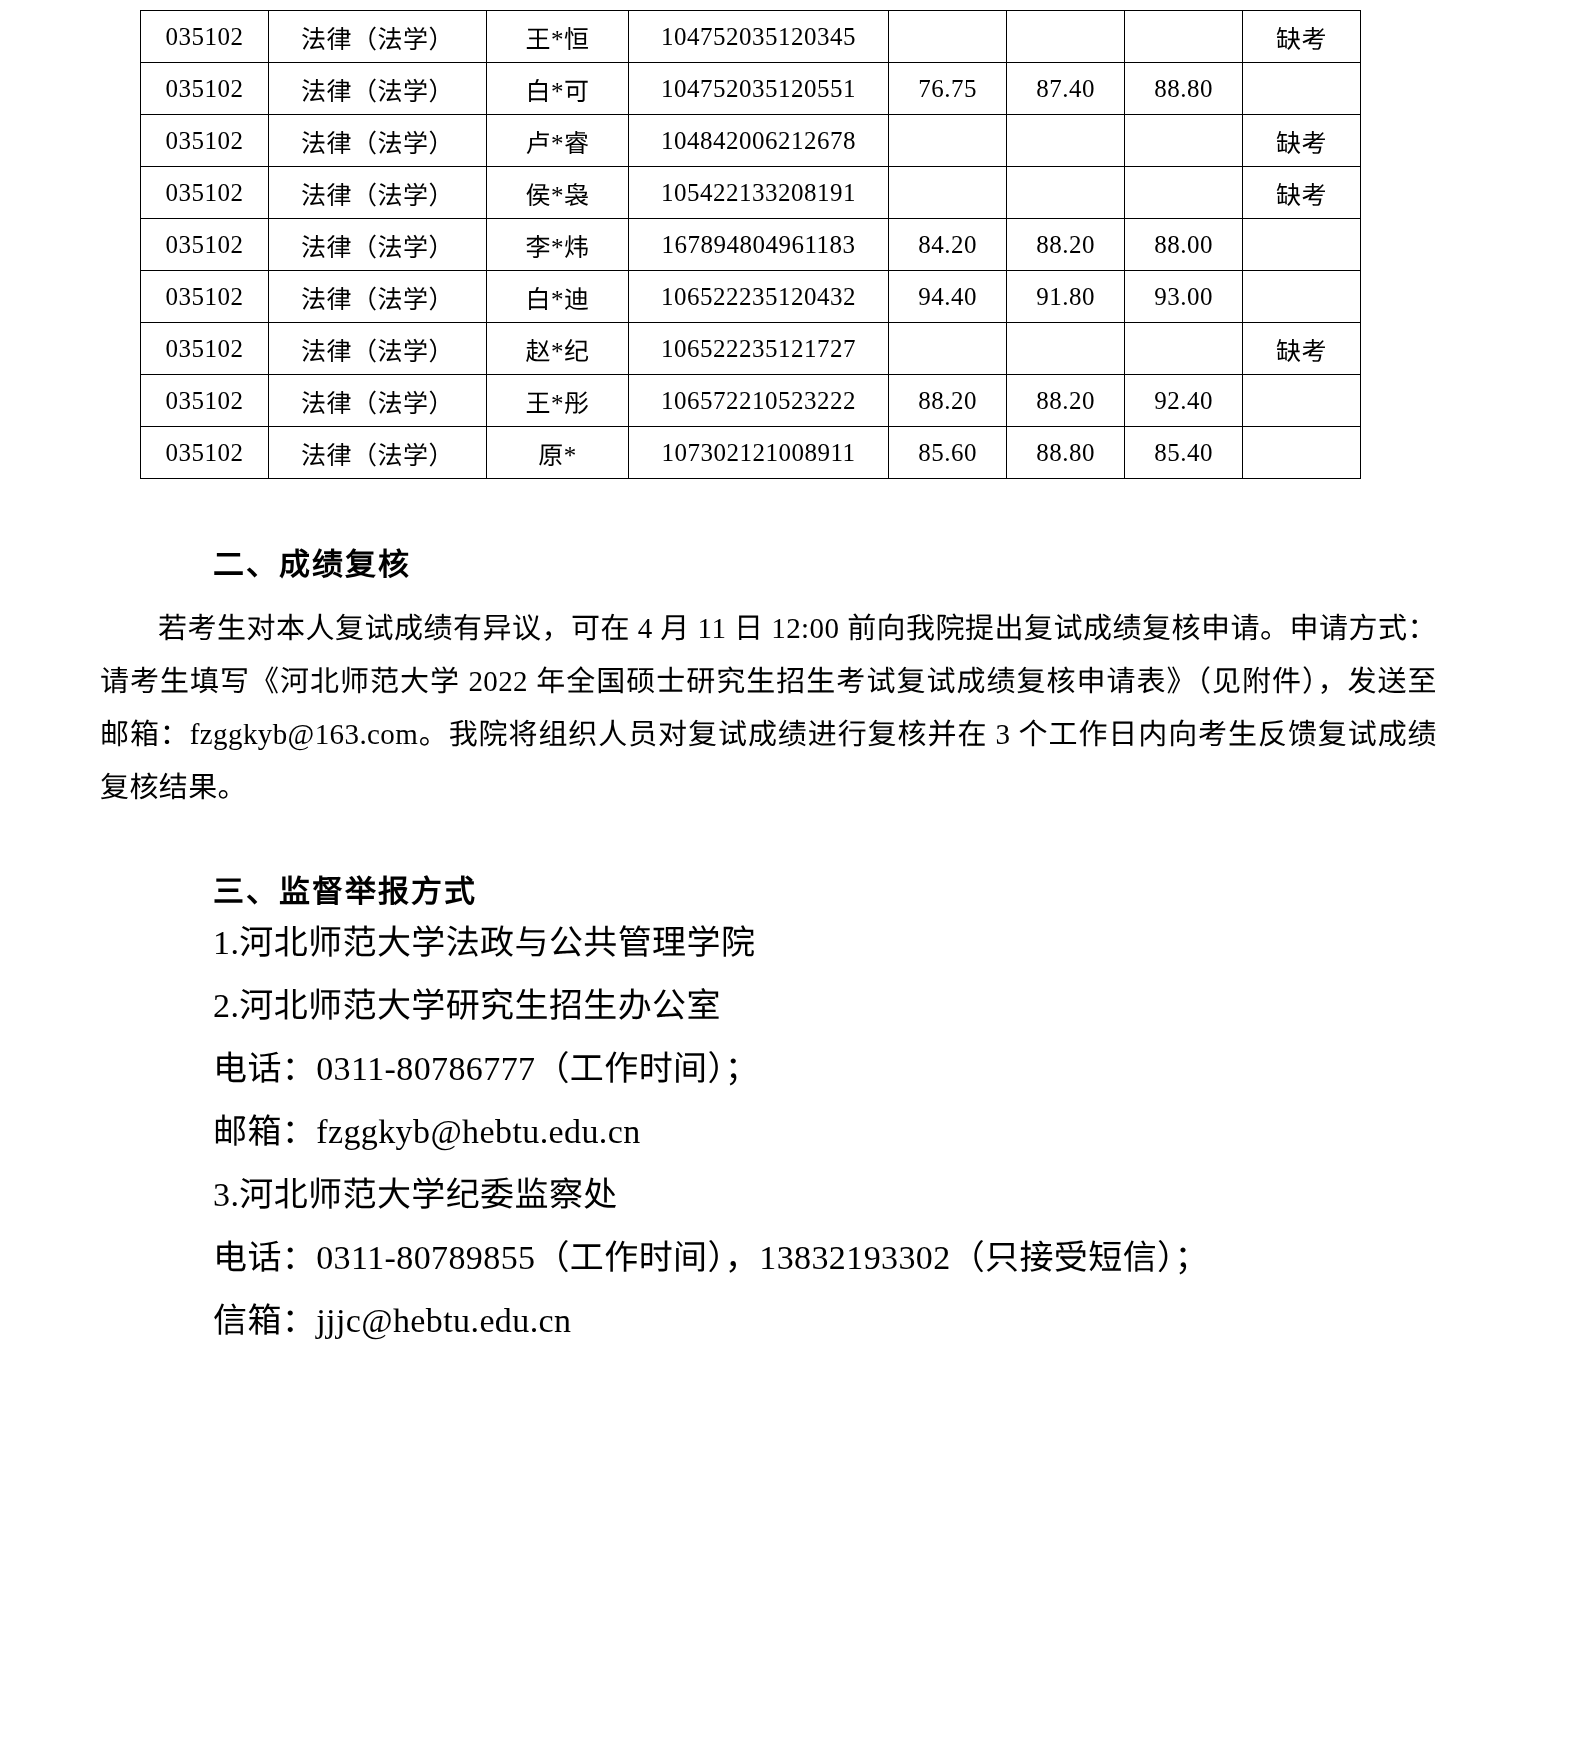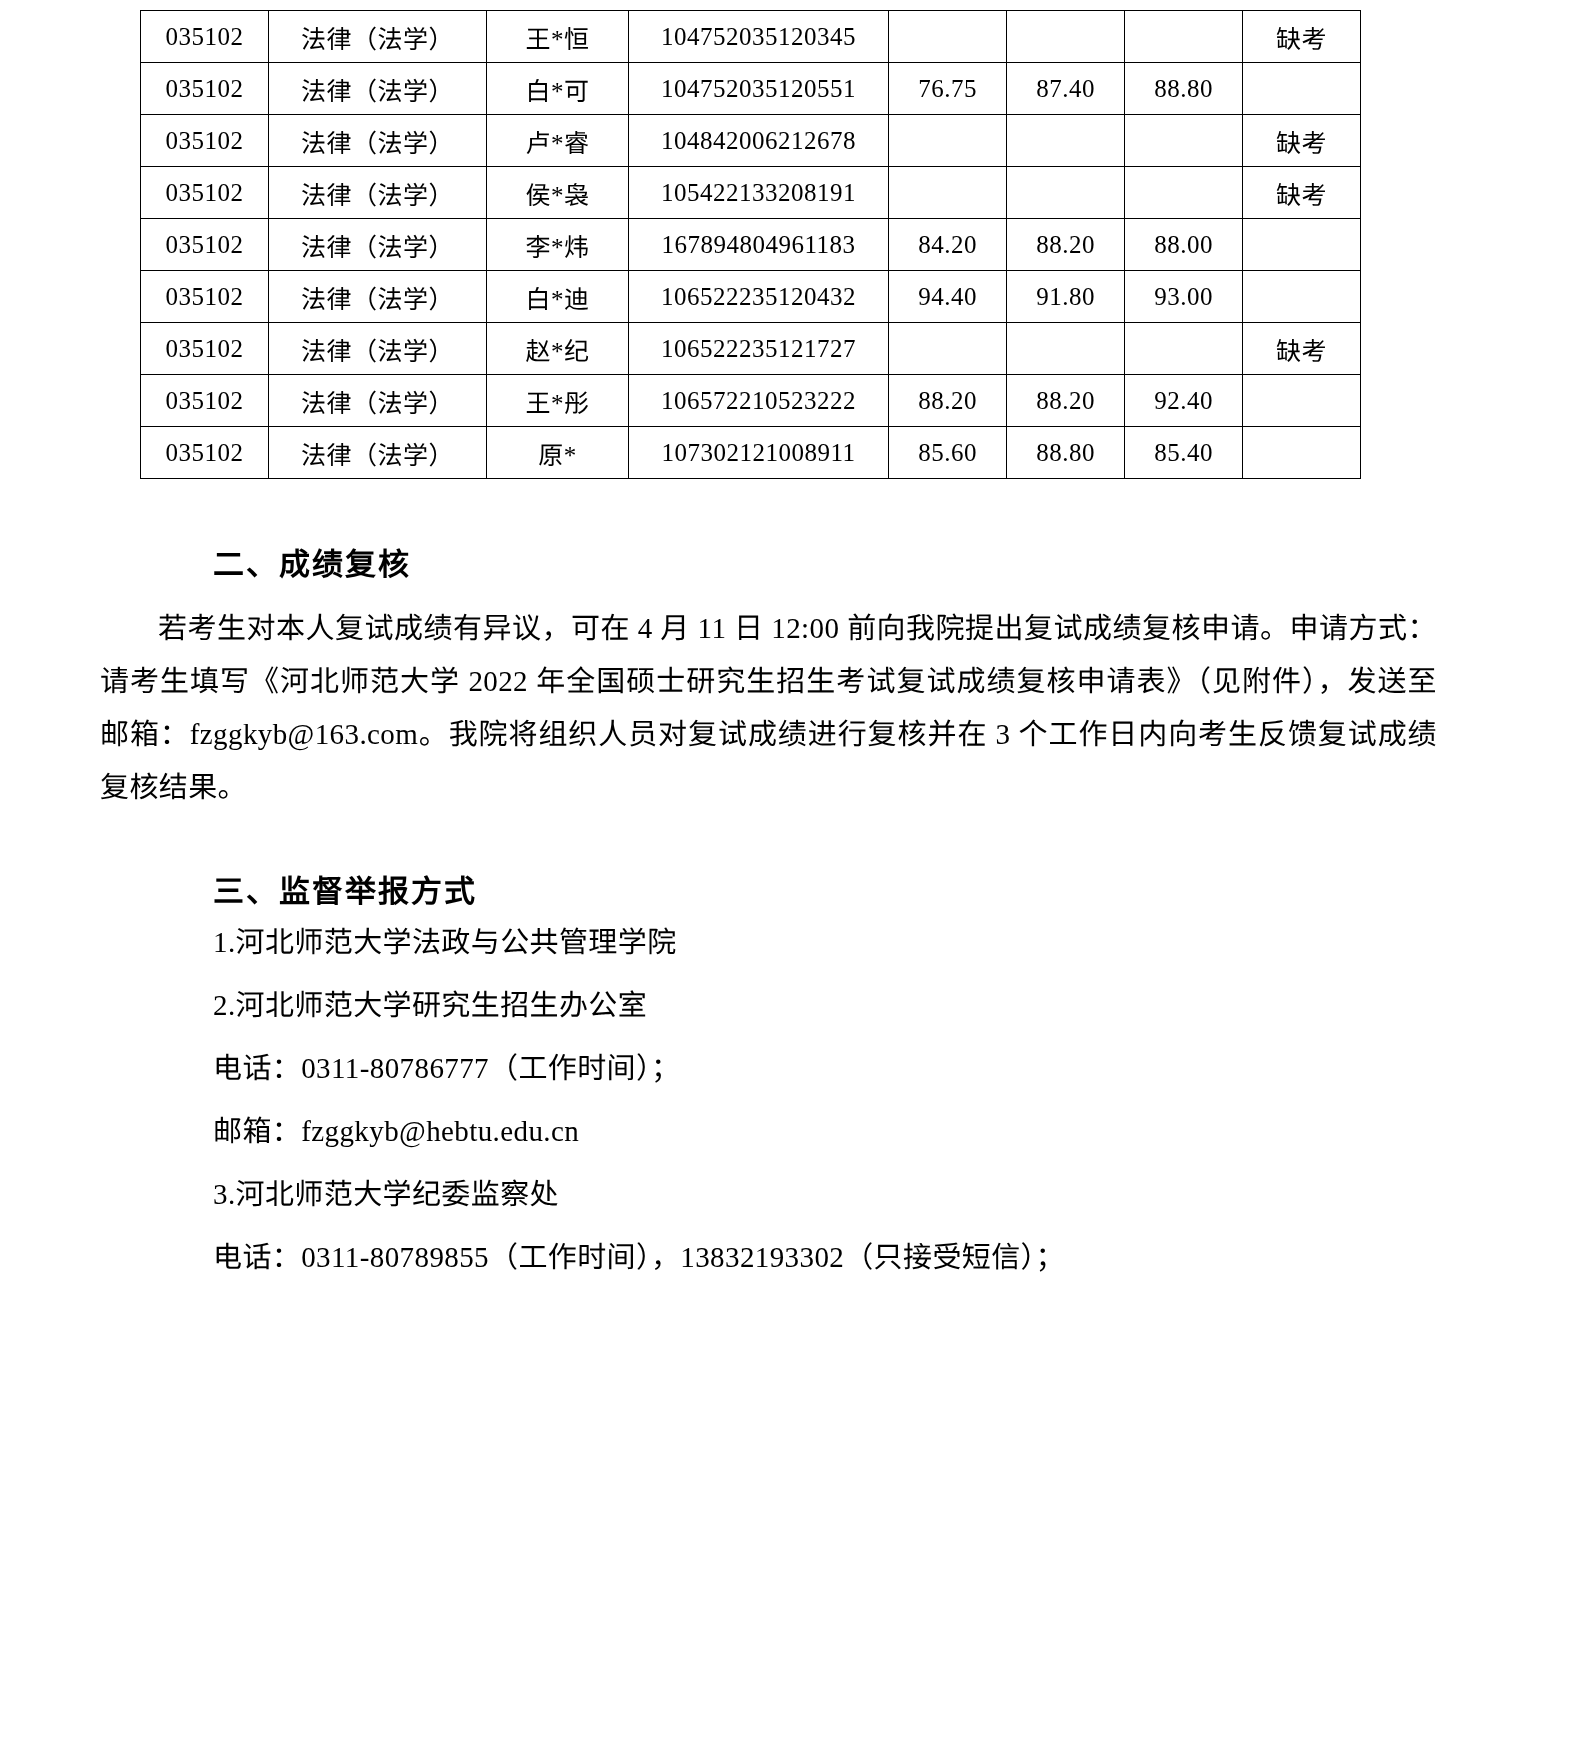--- a/index.html
+++ b/index.html
@@ -68,21 +68,21 @@
     text-justify: inter-ideograph;
     margin: 0;
     padding: 18px 150px 0 100px;
     text-indent: 58px;
   }
   .contact-block {
     padding: 0 150px 0 213px;
   }
   .contact-line {
     font-family: "Liberation Serif", "DejaVu Serif", serif;
-    font-size: 29px;
+    font-size: 34px;
     line-height: 63px;
     letter-spacing: 0.4px;
     margin: 0;
     white-space: nowrap;
   }
   .heading-gap-3 { padding-top: 52px; }
 </style>
 </head>
 <body>
 
@@ -203,15 +203,16 @@
 
   <div class="contact-block">
     <p class="contact-line">1.河北师范大学法政与公共管理学院</p>
 
     <p class="contact-line">2.河北师范大学研究生招生办公室</p>
     <p class="contact-line">电话：0311-80786777（工作时间）；</p>
     <p class="contact-line">邮箱：fzggkyb@hebtu.edu.cn</p>
 
     <p class="contact-line">3.河北师范大学纪委监察处</p>
     <p class="contact-line">电话：0311-80789855（工作时间），13832193302（只接受短信）；</p>
+    <p class="contact-line">信箱：jjjc@hebtu.edu.cn</p>
   </div>
 
 </div>
 
 </body></html>

